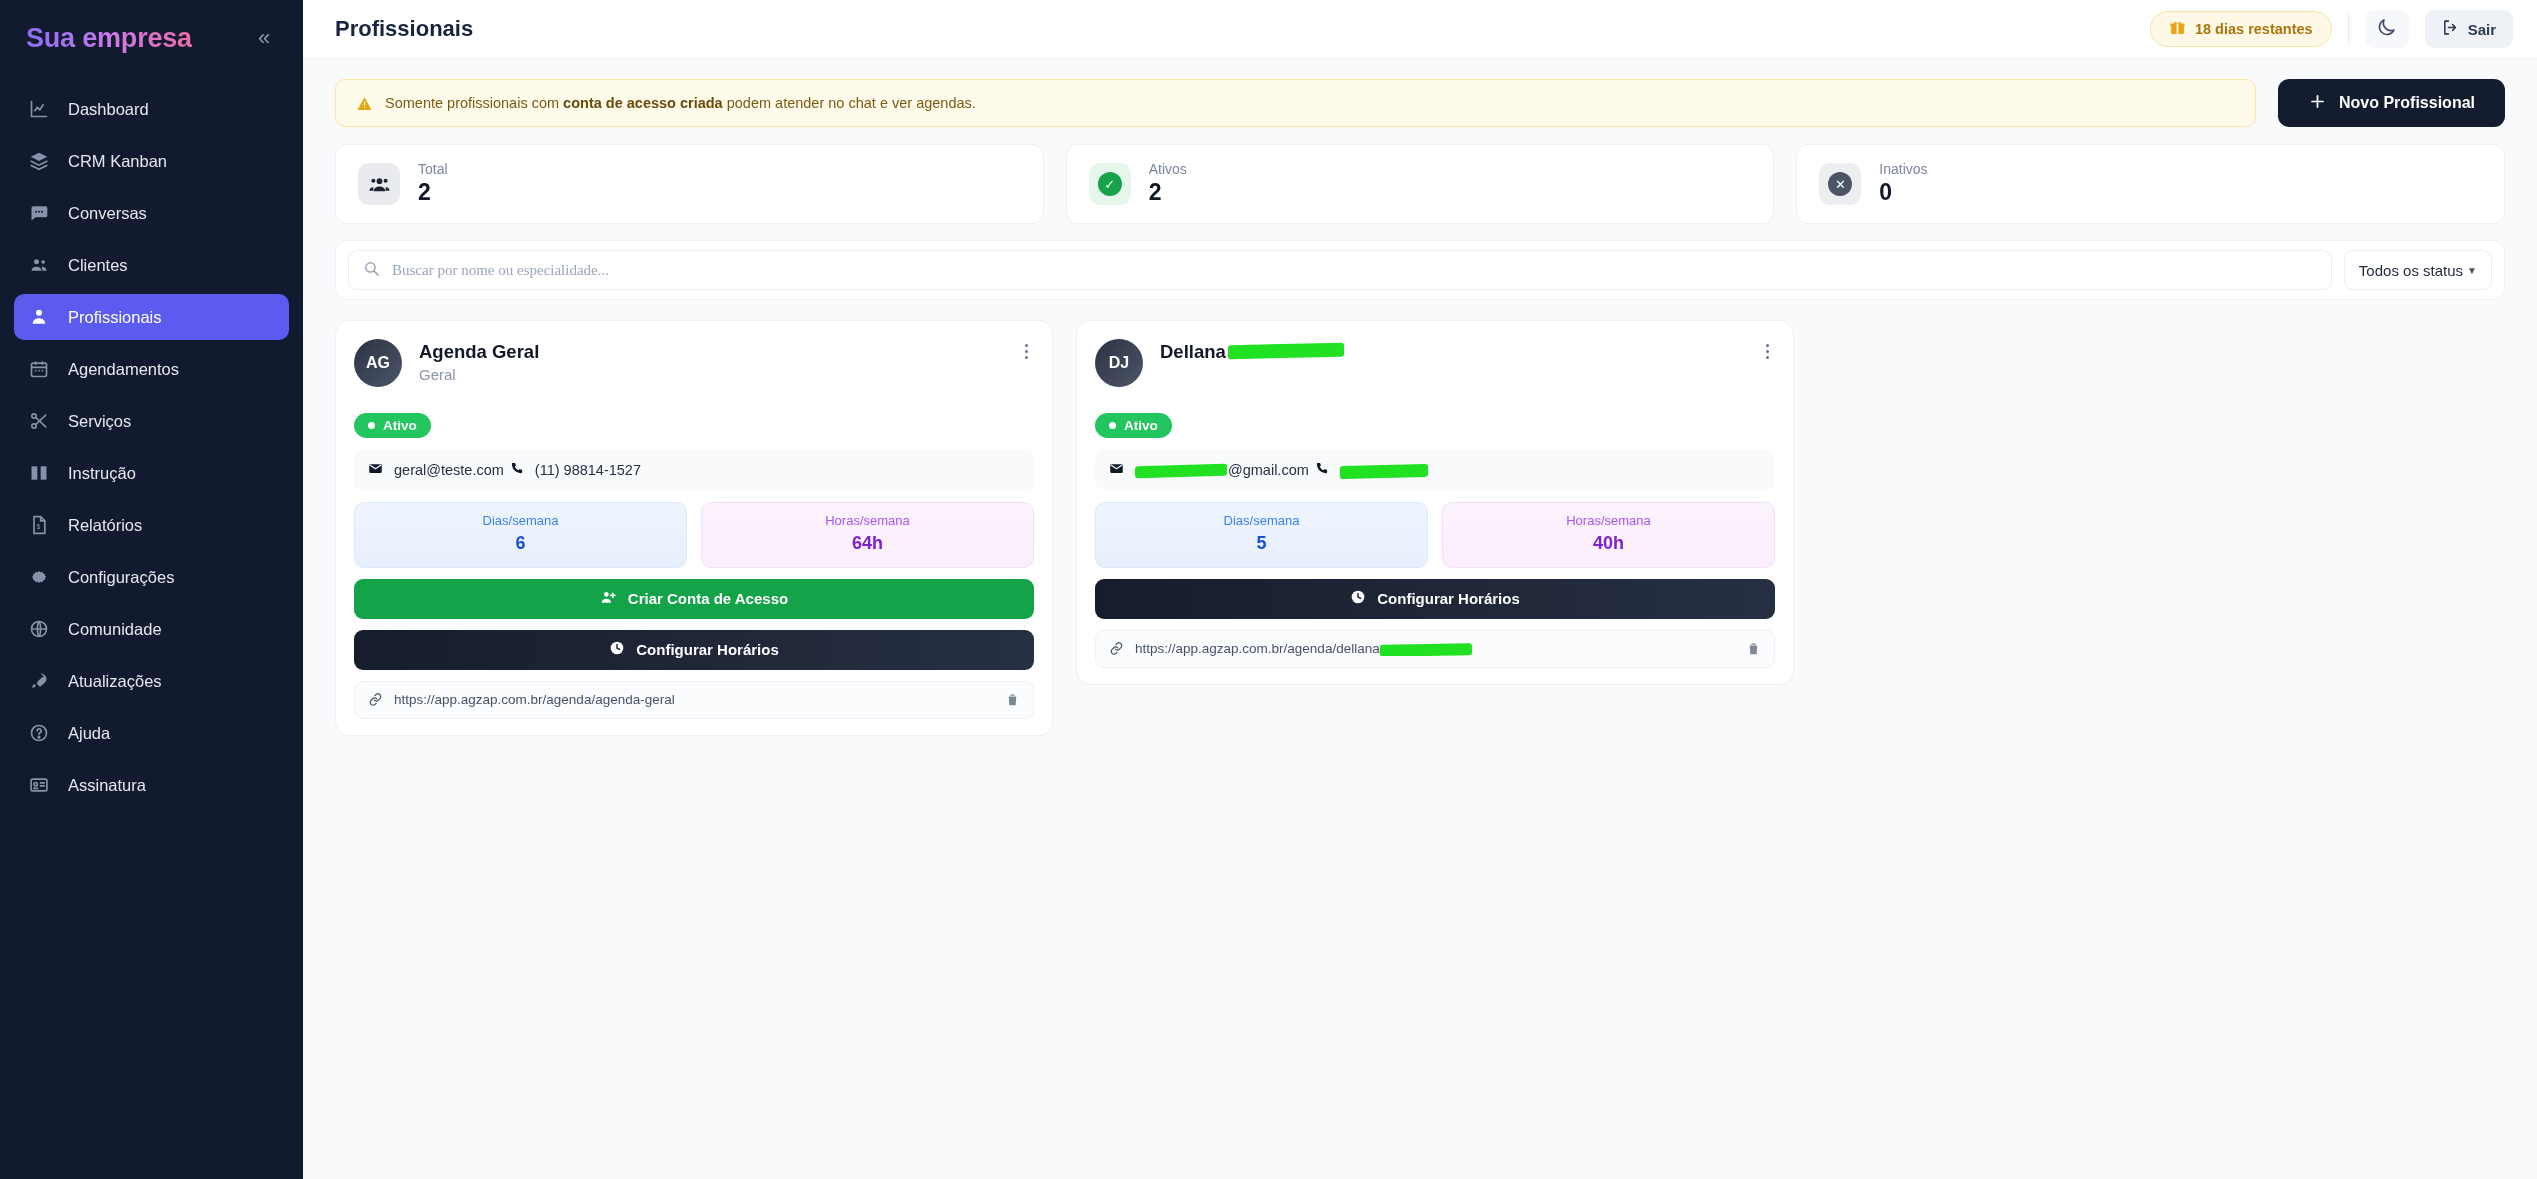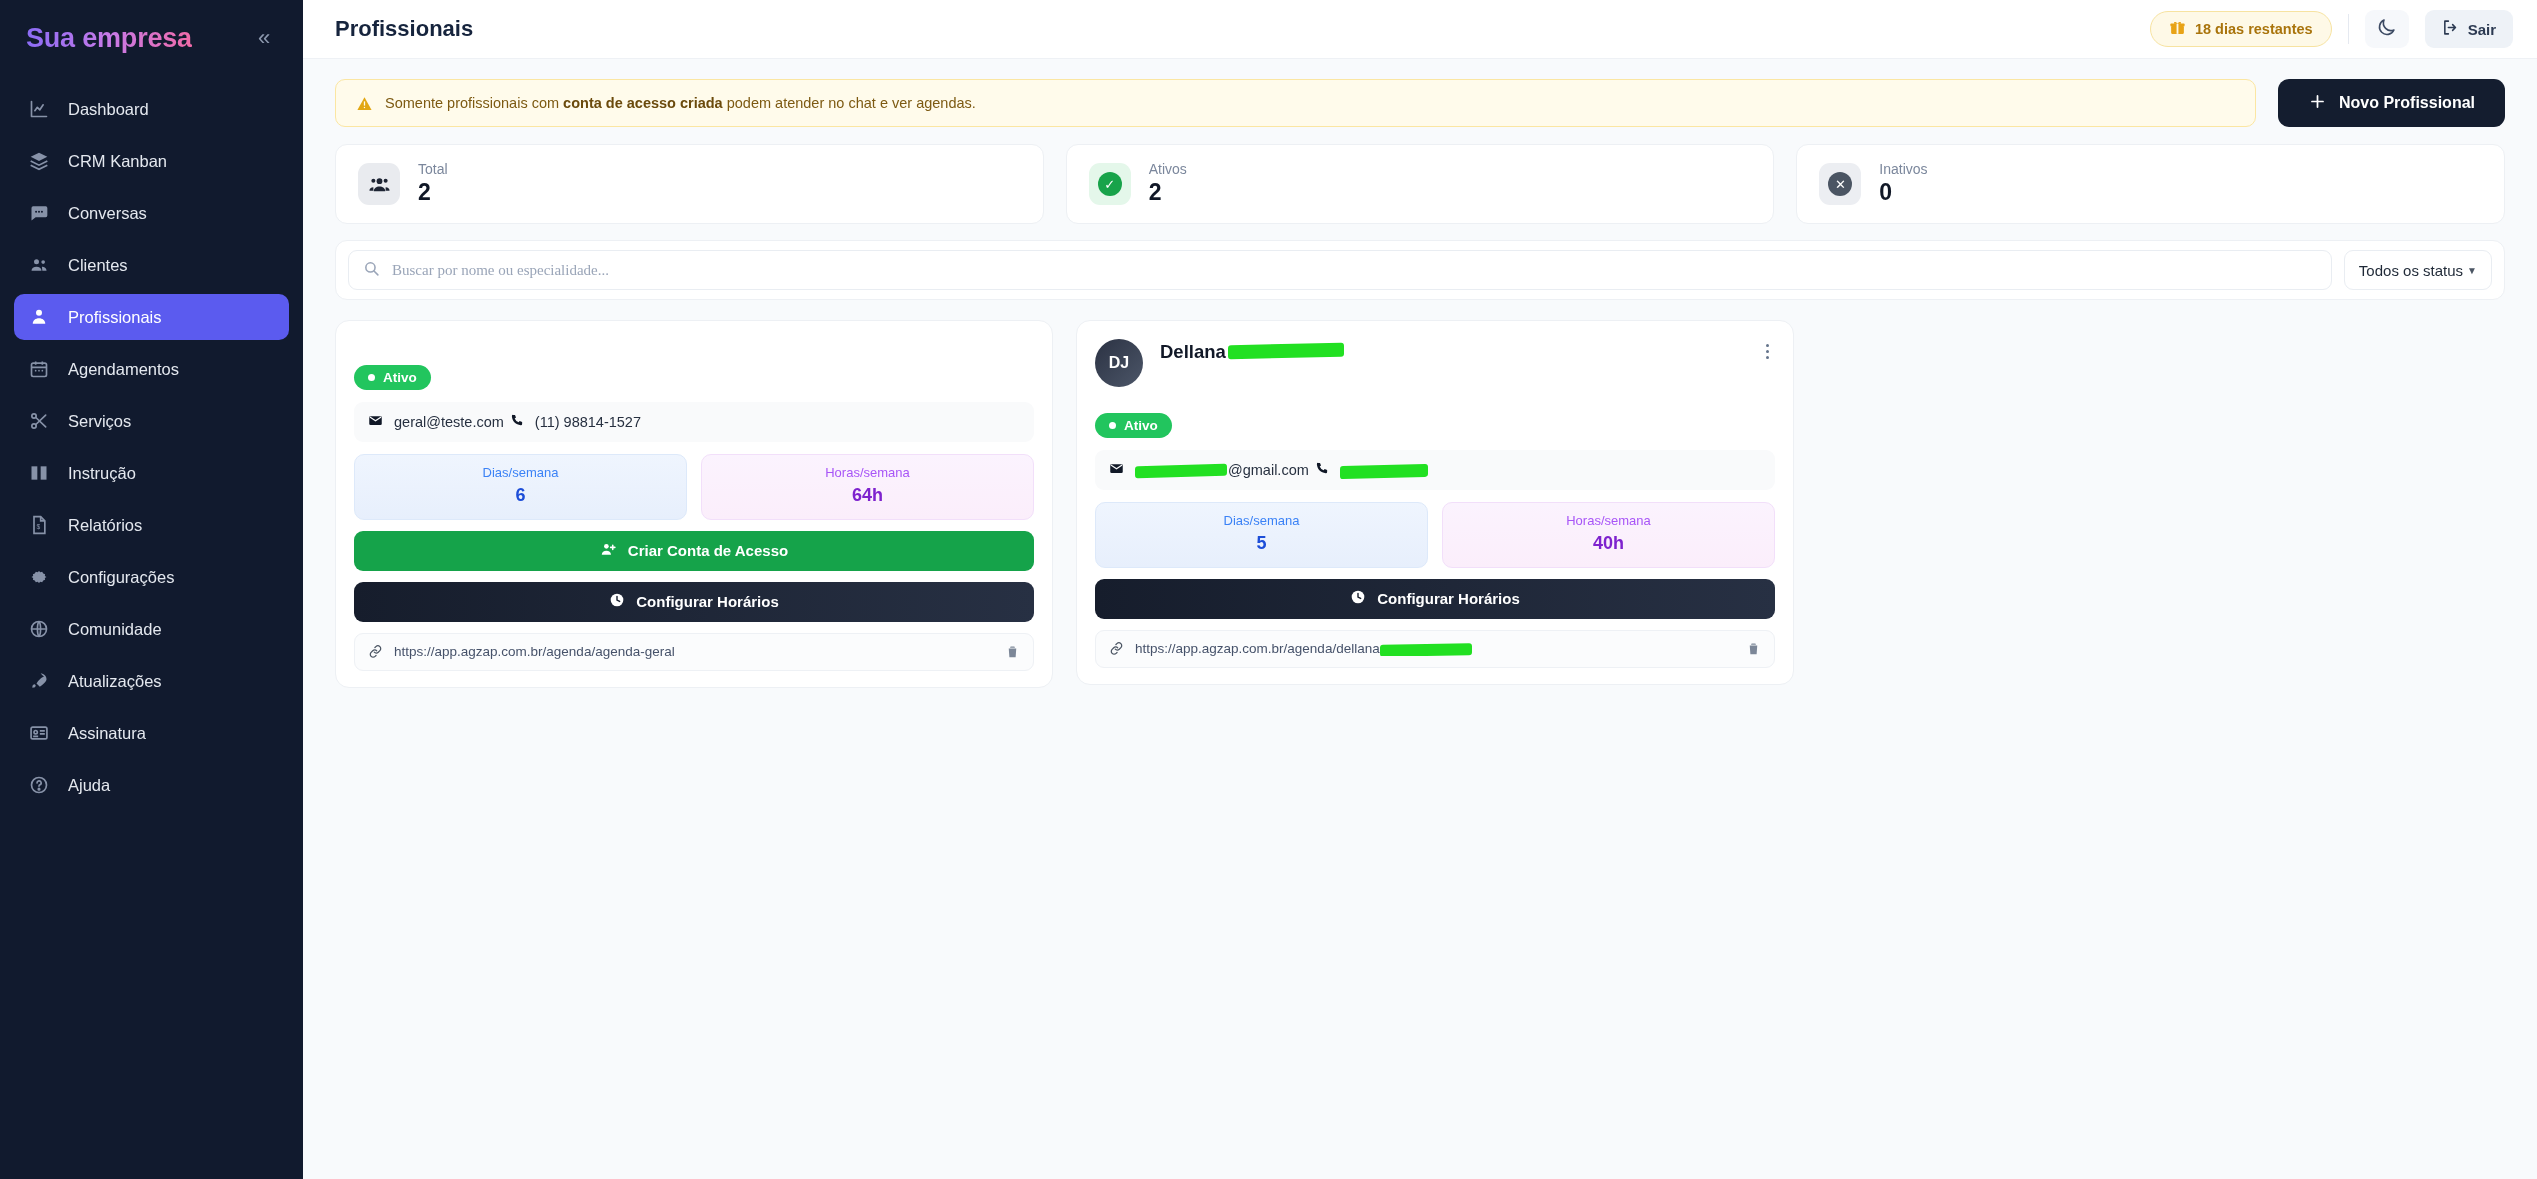--- a/index.html
+++ b/index.html
@@ -350,37 +350,37 @@
               <path d="M14 3c4 0 7 3 7 7 0 3-5 7-8 9l-4-4c2-3 6-8 9-8z"></path>
               <path d="M4 20c0-3 1-4 3-4l1 1c0 2-1 3-4 3z"></path>
             </svg>
         </span>
         <span>Atualizações</span>
       </div>
 
       <div class="nav-item">
         <span class="nav-ico">
           <svg viewBox="0 0 24 24" fill="none" stroke="currentColor" stroke-width="2">
+              <circle cx="12" cy="12" r="9"></circle>
+              <path d="M9.6 9.5a2.5 2.5 0 1 1 3.4 2.3c-.7.3-1 .9-1 1.7" stroke-linecap="round"></path>
+              <circle cx="12" cy="17" r=".9" fill="currentColor"></circle>
+            </svg>
+        </span>
+        <span>Ajuda</span>
+      </div>
+
+      <div class="nav-item">
+        <span class="nav-ico">
+          <svg viewBox="0 0 24 24" fill="none" stroke="currentColor" stroke-width="2">
               <rect x="2.5" y="5" width="19" height="14" rx="2"></rect>
               <circle cx="8" cy="11" r="2"></circle>
               <path d="M13 9.5h6M13 13h6M5 16h6"></path>
             </svg>
         </span>
         <span>Assinatura</span>
-      </div>
-
-      <div class="nav-item">
-        <span class="nav-ico">
-          <svg viewBox="0 0 24 24" fill="none" stroke="currentColor" stroke-width="2">
-              <circle cx="12" cy="12" r="9"></circle>
-              <path d="M9.6 9.5a2.5 2.5 0 1 1 3.4 2.3c-.7.3-1 .9-1 1.7" stroke-linecap="round"></path>
-              <circle cx="12" cy="17" r=".9" fill="currentColor"></circle>
-            </svg>
-        </span>
-        <span>Ajuda</span>
       </div>
 
     </nav>
   </aside>
 
   <div class="main">
 
     <header class="topbar">
       <div class="page-title">Profissionais</div>
       <div class="topbar-right">
@@ -490,20 +490,32 @@
         </div>
         <div class="status-select">
           <span>Todos os status</span>
           <span class="chev">▼</span>
         </div>
       </div>
 
       <div class="cards">
 
         <div class="pro-card">
+          <div class="pro-head">
+            <div class="avatar">AG</div>
+            <div class="pro-name-wrap">
+              <div class="pro-name">Agenda Geral</div>
+              <div class="pro-role">Geral</div>
+            </div>
+            <div class="kebab">
+              <span></span>
+                <span></span>
+                <span></span>
+            </div>
+          </div>
 
           <div class="status-pill">
             <i class="dot"></i>
             <span>Ativo</span>
           </div>
 
           <div class="contact">
             <div class="contact-row">
               <span>
                 <svg width="15" height="15" viewBox="0 0 24 24" fill="currentColor">

